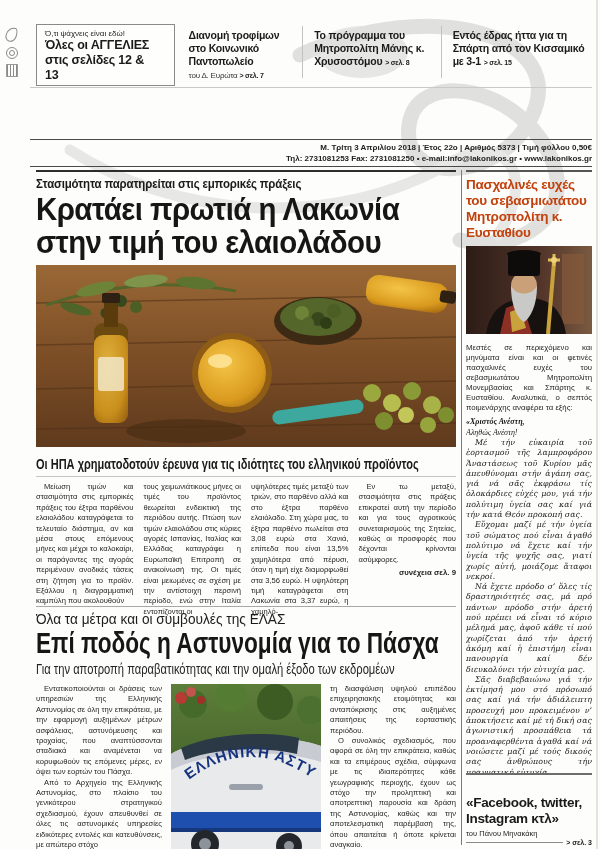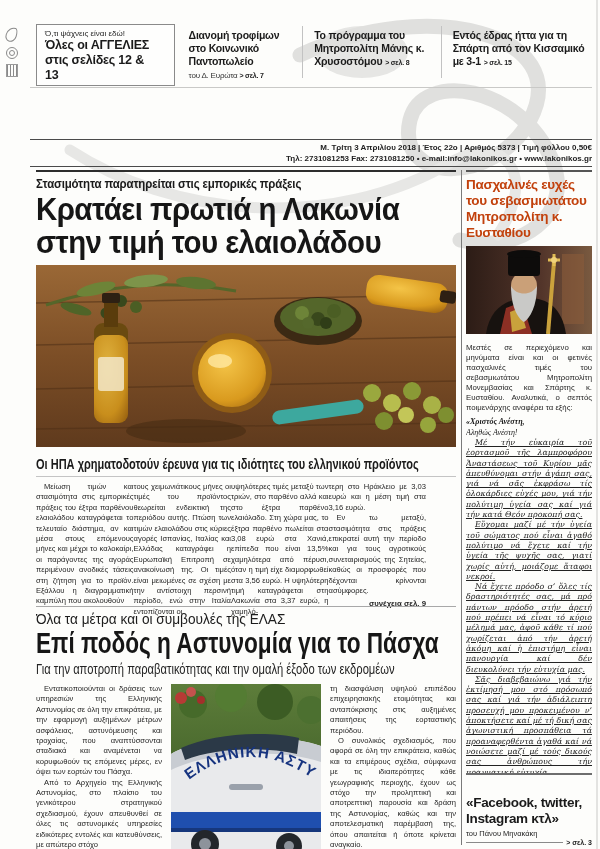--- a/index.html
+++ b/index.html
@@ -44,21 +44,21 @@
 
   
   .lead { left:36px; top:170px; width:420px; }
   .lead-toprule { height:2px; background:#2d2d2d; }
   .kicker { margin-top:4px; font-size:13.5px; font-weight:bold; white-space:nowrap; transform:scaleX(.85); transform-origin:left; letter-spacing:-.2px; }
   .lead-headline { margin-top:2px; font-weight:bold; font-size:32px; line-height:33px; letter-spacing:-.6px; color:#161616; }
   .lead-headline .hl { white-space:nowrap; transform:scaleX(.92); transform-origin:left; }
   .lead-photo { margin-top:6px; width:420px; height:182px; }
   .lead-subhead { margin-top:5px; font-size:14.5px; font-weight:bold; white-space:nowrap; transform:scaleX(.76); transform-origin:left; }
   .bodyrule { margin-top:4px; height:1px; background:#c4c4c4; }
-  .lead-body { margin-top:5px; display:flex; height:138px; overflow:hidden; }
+  .lead-body { margin-top:5px; display:flex; gap:10px; height:138px; overflow:hidden; }
   .bcol { width:97.5px; font-size:7.6px; line-height:10.4px; text-align:justify; color:#242424; }
   .bcol p.ind { text-indent:8px; }
   .continue { text-align:right; font-weight:bold; font-size:7.8px; margin-top:3px; }
 
   
   .article2 { left:36px; top:606px; width:420px; height:243px; overflow:hidden; }
   .a2-toprule { height:1px; background:#a8a8a8; }
   .a2-kicker { margin-top:3px; font-size:15px; white-space:nowrap; transform:scaleX(.91); transform-origin:left; color:#1c1c1c; }
   .a2-headline { margin-top:1px; font-size:29px; font-weight:bold; line-height:31px; white-space:nowrap; transform:scaleX(.78); transform-origin:left; color:#161616; }
   .a2-subhead { margin-top:2px; font-size:14px; white-space:nowrap; transform:scaleX(.8); transform-origin:left; color:#242424; }
@@ -69,21 +69,21 @@
 
   
   .sb-vrule { left:461px; top:170px; width:1px; height:675px; background:#7a7a7a; }
   .sidebar { left:466px; top:170px; width:126px; height:679px; overflow:hidden; }
   .sb-toprule { height:2px; background:#555; }
   .sb-title { margin-top:5px; font-size:13.5px; font-weight:bold; line-height:16px; letter-spacing:-.3px; color:#c2410c; }
   .sb-photo { margin-top:5px; width:126px; height:88px; }
   .sb-intro { margin-top:5px; font-size:7.8px; line-height:10px; text-align:justify; color:#242424; }
   .sb-quote { font-family:Liberation Serif, serif; font-style:italic; font-size:8px; line-height:11px; }
   .sb-quote.b { font-weight:bold; margin-top:3px; }
-  .sb-letter p { font-family:"DejaVu Serif",serif; font-style:italic; font-size:7.9px; line-height:10.3px; text-align:justify; text-indent:9px; color:#222;text-decoration:underline; }
+  .sb-letter p { font-family:"DejaVu Serif",serif; font-style:italic; font-size:7.9px; line-height:10.3px; text-align:justify; text-indent:9px; color:#222; }
   .sb-signoff { font-family:"DejaVu Serif",serif; font-style:italic; font-size:7.9px; line-height:10.3px; }
   .sb-sig { font-family:"DejaVu Serif",serif; font-style:italic; font-size:7.9px; line-height:10.3px; text-align:center; }
   .sb-promo { position:absolute; bottom:3px; left:0; width:126px; background:#fdfdfb; border-top:2px solid #6e6e6e; padding-top:20px; }
   .promo-title { font-size:13.5px; font-weight:bold; line-height:15.5px; letter-spacing:-.3px; }
   .promo-byline { font-size:7.5px; margin-top:3px; color:#222; }
   .promo-refrow { display:flex; align-items:flex-end; margin-top:1px; }
   .refline { flex:1; border-bottom:1px solid #8a8a8a; margin-bottom:3px; }
   .refpage { font-size:7px; font-weight:bold; margin-left:3px; }
 </style>
 </head>
@@ -218,21 +218,20 @@
       <div class="bcol">
           <p class="ind">Μείωση τιμών και στασιμότητα στις εμπορικές πράξεις του έξτρα παρθένου ελαιολάδου καταγράφεται το τελευταίο διάστημα, αν και μέσα στους επόμενους μήνες και μέχρι το καλοκαίρι, οι παράγοντες της αγοράς περιμένουν ανοδικές τάσεις στη ζήτηση για το προϊόν. Εξάλλου η διαγραμματική καμπύλη που ακολουθούν</p>
         </div>
       <div class="bcol">
           <p>τους χειμωνιάτικους μήνες οι τιμές του προϊόντος θεωρείται ενδεικτική της περιόδου αυτής. Πτώση των τιμών ελαιολάδου στις κύριες αγορές Ισπανίας, Ιταλίας και Ελλάδας καταγράφει η Ευρωπαϊκή Επιτροπή σε ανακοίνωσή της. Οι τιμές είναι μειωμένες σε σχέση με την αντίστοιχη περσινή περίοδο, ενώ στην Ιταλία εντοπίζονται οι</p>
         </div>
       <div class="bcol">
           <p>υψηλότερες τιμές μεταξύ των τριών, στο παρθένο αλλά και στο έξτρα παρθένο ελαιόλαδο. Στη χώρα μας, το έξτρα παρθένο πωλείται στα 3,08 ευρώ στα Χανιά, επίπεδα που είναι 13,5% χαμηλότερα από πέρυσι, όταν η τιμή είχε διαμορφωθεί στα 3,56 ευρώ. Η υψηλότερη τιμή καταγράφεται στη Λακωνία στα 3,37 ευρώ, η χαμηλό-</p>
         </div>
       <div class="bcol">
-        <p>τερη στο Ηράκλειο με 3,03 ευρώ και η μέση τιμή στα 3,16 ευρώ.</p>
         <p class="ind">Εν τω μεταξύ, στασιμότητα στις πράξεις επικρατεί αυτή την περίοδο και για τους αγροτικούς συνεταιρισμούς της Σητείας, καθώς οι προσφορές που δέχονται κρίνονται ασύμφορες.</p>
         <div class="continue">συνέχεια σελ. 9</div>
       </div>
     </div>
   </div>
 
   <div class="layer article2">
     <div class="a2-toprule"></div>
     <div class="a2-kicker">Όλα τα μέτρα και οι συμβουλές της ΕΛΑΣ</div>
     <div class="a2-headline">Επί ποδός η Αστυνομία για το Πάσχα</div>
@@ -302,21 +301,21 @@
         <path d="M44,66 L54,62 L60,82 L46,86 Z" fill="#c9a23c"></path>
         <ellipse cx="58" cy="40" rx="13" ry="14" fill="#caa078"></ellipse>
         <path d="M45,40 C45,64 54,74 58,76 C64,72 71,60 71,40 C66,50 50,50 45,40 Z" fill="#c9c9c7"></path>
         <rect x="42" y="8" width="32" height="22" rx="3" fill="#0d0c0b"></rect>
         <ellipse cx="58" cy="8" rx="17" ry="4" fill="#0d0c0b"></ellipse>
         <line x1="88" y1="16" x2="82" y2="88" stroke="#caa23c" stroke-width="4"></line>
         <path d="M82,14 h12 M88,8 v12" stroke="#e2bd55" stroke-width="3"></path>
         <circle cx="88" cy="14" r="3" fill="#f0d27a"></circle>
       </g>
     </svg>
-    <div class="sb-intro">Μεστές σε περιεχόμενο και μηνύματα είναι και οι φετινές πασχαλινές τιμές του σεβασμιωτάτου Μητροπολίτη Μονεμβασίας και Σπάρτης κ. Ευσταθίου. Αναλυτικά, ο σεπτός ποιμενάρχης αναφέρει τα εξής:</div>
+    <div class="sb-intro">Μεστές σε περιεχόμενο και μηνύματα είναι και οι φετινές πασχαλινές ευχές του σεβασμιωτάτου Μητροπολίτη Μονεμβασίας και Σπάρτης κ. Ευσταθίου. Αναλυτικά, ο σεπτός ποιμενάρχης αναφέρει τα εξής:</div>
     <div class="sb-quote b">«Χριστός Ανέστη,</div>
     <div class="sb-quote">Αληθώς Ανέστη!</div>
     <div class="sb-letter">
       <p>Μέ τήν εὐκαιρία τοῦ ἑορτασμοῦ τῆς λαμπροφόρου Ἀναστάσεως τοῦ Κυρίου μᾶς ἀπευθύνομαι στήν ἀγάπη σας, γιά νά σᾶς ἐκφράσω τίς ὁλοκάρδιες εὐχές μου, γιά τήν πολύτιμη ὑγεία σας καί γιά τήν κατά Θεόν προκοπή σας.</p>
       <p>Εὔχομαι μαζί μέ τήν ὑγεία τοῦ σώματος πού εἶναι ἀγαθό πολύτιμο νά ἔχετε καί τήν ὑγεία τῆς ψυχῆς σας, γιατί χωρίς αὐτή, μοιάζομε ἄταφοι νεκροί.</p>
       <p>Νά ἔχετε πρόοδο σ’ ὅλες τίς δραστηριότητές σας, μά πρό πάντων πρόοδο στήν ἀρετή πού πρέπει νά εἶναι τό κύριο μέλημά μας, ἀφοῦ κάθε τί πού χωρίζεται ἀπό τήν ἀρετή ἀκόμη καί ἡ ἐπιστήμη εἶναι πανουργία καί δέν διευκολύνει τήν εὐτυχία μας.</p>
       <p>Σᾶς διαβεβαιώνω γιά τήν ἐκτίμησή μου στό πρόσωπό σας καί γιά τήν ἀδιάλειπτη προσευχή μου προκειμένου ν’ ἀποκτήσετε καί μέ τή δική σας ἀγωνιστική προσπάθεια τά προαναφερθέντα ἀγαθά καί νά νοιώσετε μαζί μέ τούς δικούς σας ἀνθρώπους τήν πραγματική εὐτυχία.</p>
     </div>
     <div class="sb-signoff">Θερμός Εὐχέτης σας πρός τόν Ἀναστάντα Κύριό μας</div>
     <div class="sb-sig">+ Ο Μονεμβασίας</div>

